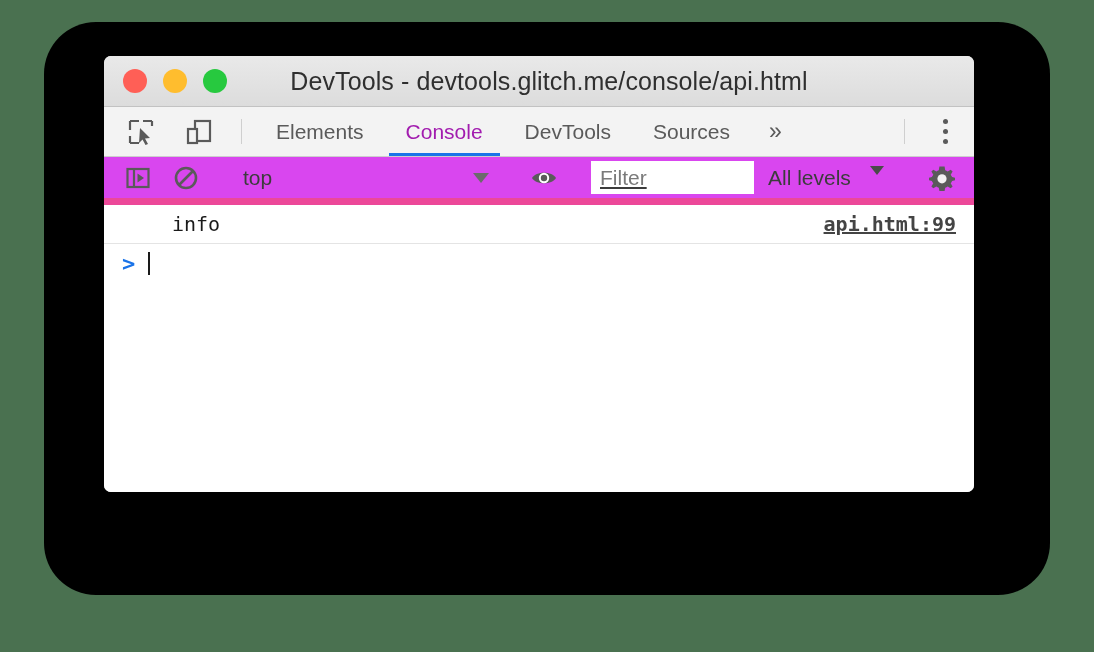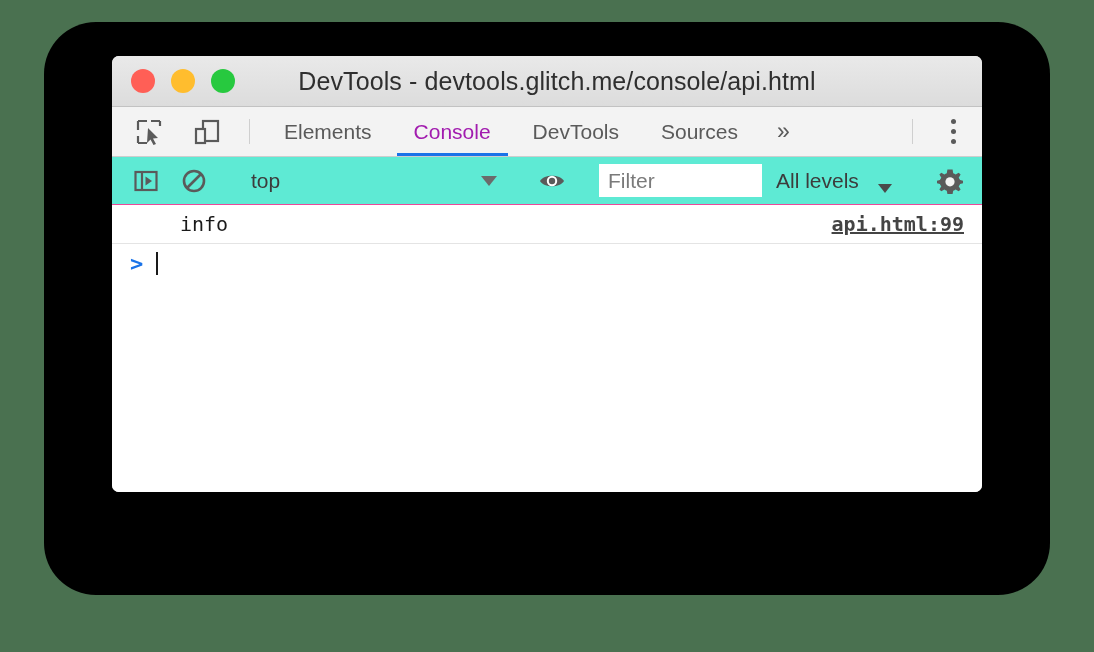--- a/index.html
+++ b/index.html
@@ -23,21 +23,21 @@
     top: 22px;
     width: 1006px;
     height: 573px;
     background: #000000;
     border-radius: 52px;
   }
 
   
   .window {
     position: absolute;
-    left: 112px;
+    left: 104px;
     top: 56px;
     width: 870px;
     height: 436px;
     background: #ffffff;
     border-radius: 7px;
     overflow: hidden;
     display: flex;
     flex-direction: column;
   }
 
@@ -137,22 +137,22 @@
     width: 5px; height: 5px;
     border-radius: 50%;
     background: #5a5a5a;
     display: block;
   }
 
   
   .console-toolbar {
     height: 48px;
     flex: 0 0 48px;
-    background: #5eead4;
-    border-bottom: 1px solid #ec4899;
+    background: #d946ef;
+    border-bottom: 7px solid #ec4899;
     display: flex;
     align-items: center;
   }
   .ct-icon {
     width: 48px;
     height: 48px;
     display: flex;
     align-items: center;
     justify-content: center;
   }
@@ -180,26 +180,27 @@
     width: 163px;
     height: 33px;
     background: #ffffff;
     border: none;
     outline: none;
     font-family: "Liberation Sans", sans-serif;
     font-size: 21px;
     color: #3c3c3c;
     padding: 0 9px;
     margin-left: 4px;
+    text-decoration: underline;
   }
   .filter-input::placeholder { color: #7a7a7a; opacity: 1; }
 
   .levels {
     display: flex;
-    align-items: flex-end;
+    align-items: flex-start;
     gap: 19px;
     padding: 0 14px;
     font-size: 21px;
     color: #3c3c3c;
     white-space: nowrap;
   }
   .caret-small {
     width: 0; height: 0;
     border-left: 7px solid transparent;
     border-right: 7px solid transparent;

